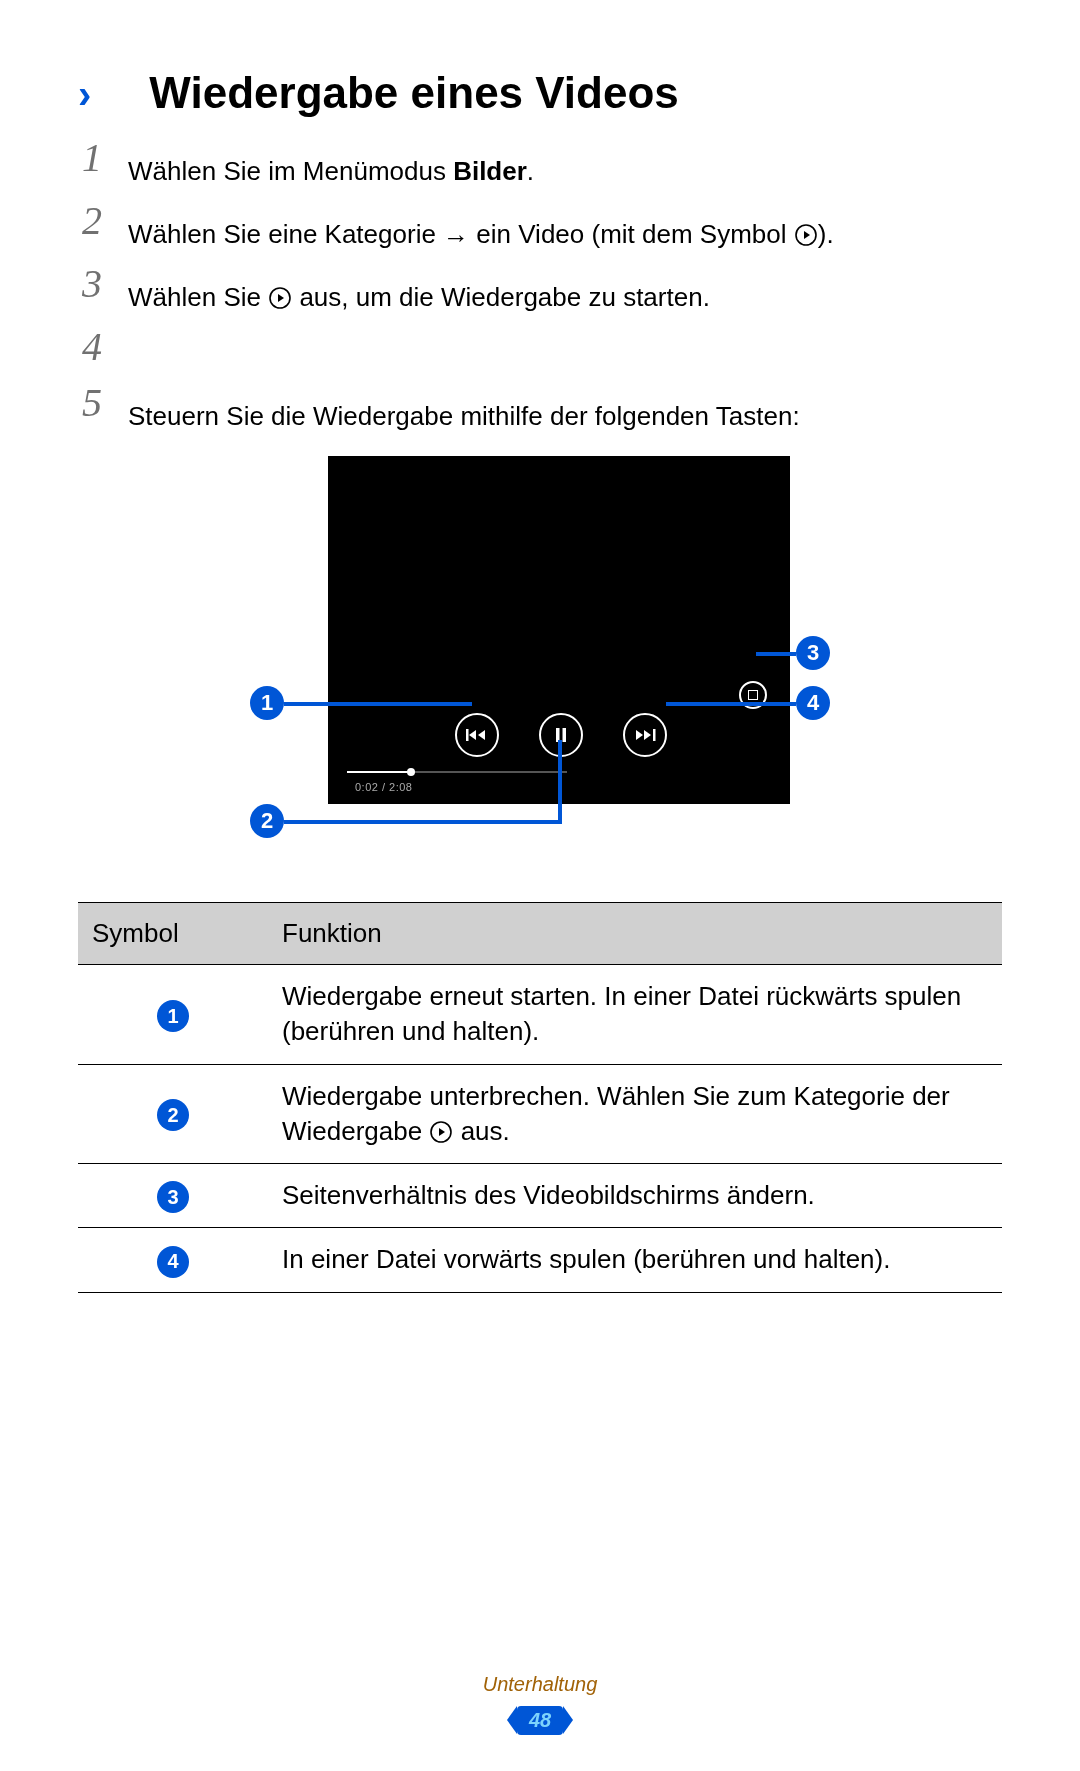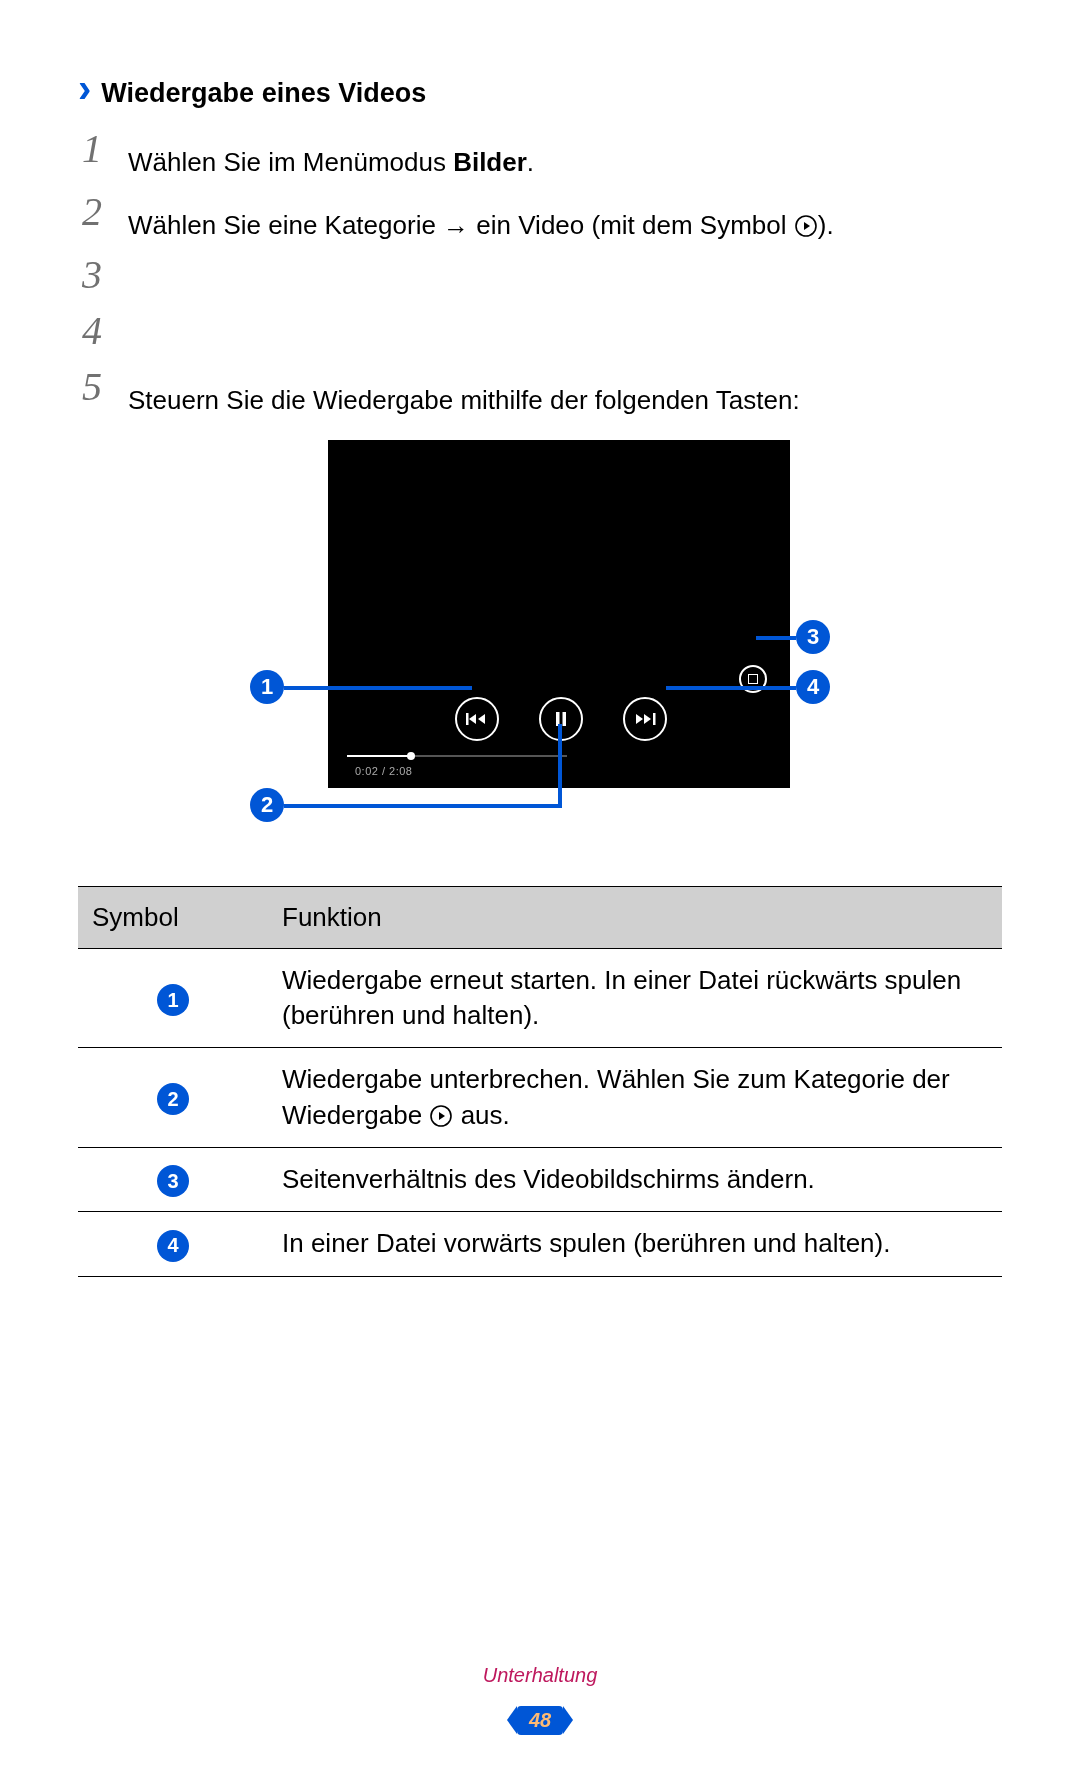--- a/index.html
+++ b/index.html
@@ -1,21 +1,21 @@
 <!DOCTYPE html>
 <html><head>
 <meta charset="utf-8">
 <style>
   * { box-sizing: border-box; margin: 0; padding: 0; }
   html, body { width: 1080px; height: 1771px; background: #fff; font-family: "Myriad Pro", "Segoe UI", Arial, sans-serif; color: #000; }
   .page { padding: 68px 78px 0 78px; position: relative; height: 100%; }
 
   .heading { display: flex; align-items: baseline; gap: 10px; margin-bottom: 24px; }
   .heading .chev { color: #0056d6; font-size: 40px; font-weight: 900; line-height: 1; }
-  .heading .title { font-size: 27px; font-weight: 700; }
+  .heading .title { font-size: 44px; font-weight: 700; margin-left: 48px; }
 
   .steps { list-style: none; }
   .steps li { display: flex; align-items: flex-start; gap: 22px; margin-bottom: 16px; }
   .step-num { font-family: Georgia, "Times New Roman", serif; font-style: italic; font-size: 40px; color: #717171; min-width: 28px; text-align: center; line-height: 1; position: relative; top: -4px; }
   .step-text { font-size: 26px; line-height: 1.35; flex: 1; margin-top: 12px; }
   .step-text .bold { font-weight: 700; }
   .inline-icon { display: inline-flex; vertical-align: middle; position: relative; top: -1px; }
 
   .video-wrap { position: relative; width: 580px; height: 410px; margin: 22px auto 36px auto; }
   .video-player { position: absolute; left: 78px; top: 0; width: 462px; height: 348px; background: #000; border: 1px solid #000; }
@@ -36,22 +36,22 @@
 
   .tbl { width: 100%; border-collapse: collapse; margin-top: 12px; }
   .tbl th { background: #d0d0d0; font-weight: 400; text-align: left; font-size: 26px; padding: 15px 14px; border-top: 1.5px solid #000; border-bottom: 1.5px solid #000; }
   .tbl th:first-child { width: 190px; }
   .tbl td { font-size: 26px; padding: 14px 14px; border-bottom: 1px solid #000; vertical-align: middle; line-height: 1.35; }
   .tbl tr:last-child td { border-bottom: 1.5px solid #000; }
   .tbl td.sym { text-align: center; }
   .badge { display: inline-flex; width: 32px; height: 32px; background: #0056d6; border-radius: 50%; color: #fff; font-weight: 700; align-items: center; justify-content: center; font-size: 20px; }
 
   .footer { position: absolute; left: 0; right: 0; bottom: 36px; text-align: center; }
-  .footer .cat { font-style: italic; font-size: 20px; color: #be185d; margin-bottom: 19px; }
-  .footer .pg { display: inline-flex; align-items: center; justify-content: center; background: #0056d6; color: #fdba74; font-weight: 700; font-size: 20px; font-style: italic; padding: 3px 12px; border-radius: 4px; position: relative; }
+  .footer .cat { font-style: italic; font-size: 20px; color: #a16207; margin-bottom: 10px; }
+  .footer .pg { display: inline-flex; align-items: center; justify-content: center; background: #0056d6; color: #7dd3fc; font-weight: 700; font-size: 20px; font-style: italic; padding: 3px 12px; border-radius: 4px; position: relative; }
   .footer .pg::before, .footer .pg::after { content: ""; position: absolute; top: 0; width: 0; height: 0; border-top: 14px solid transparent; border-bottom: 14px solid transparent; }
   .footer .pg::before { left: -10px; border-right: 10px solid #0056d6; }
   .footer .pg::after { right: -10px; border-left: 10px solid #0056d6; }
 </style>
 </head>
 <body>
 
 <div class="page">
 
   <div class="heading">
@@ -72,20 +72,28 @@
         <span>Wählen Sie eine Kategorie → ein Video (mit dem Symbol </span><span class="inline-icon">
             <svg width="24" height="24" viewBox="0 0 24 24">
               <circle cx="12" cy="12" r="10" fill="none" stroke="#000" stroke-width="1.6"></circle>
               <path d="M10 8 L16 12 L10 16 Z" fill="#000"></path>
             </svg>
           </span><span>).</span>
       </span>
     </li>
     <li>
       <span class="step-num">3</span>
+      <span class="step-text">
+        <span>Wählen Sie </span><span class="inline-icon">
+            <svg width="24" height="24" viewBox="0 0 24 24">
+              <circle cx="12" cy="12" r="10" fill="none" stroke="#000" stroke-width="1.6"></circle>
+              <path d="M10 8 L16 12 L10 16 Z" fill="#000"></path>
+            </svg>
+          </span><span> aus, um die Wiedergabe zu starten.</span>
+      </span>
     </li>
     <li>
       <span class="step-num">4</span>
     </li>
     <li>
       <span class="step-num">5</span>
       <span class="step-text">Steuern Sie die Wiedergabe mithilfe der folgenden Tasten:</span>
     </li>
   </ol>
 

